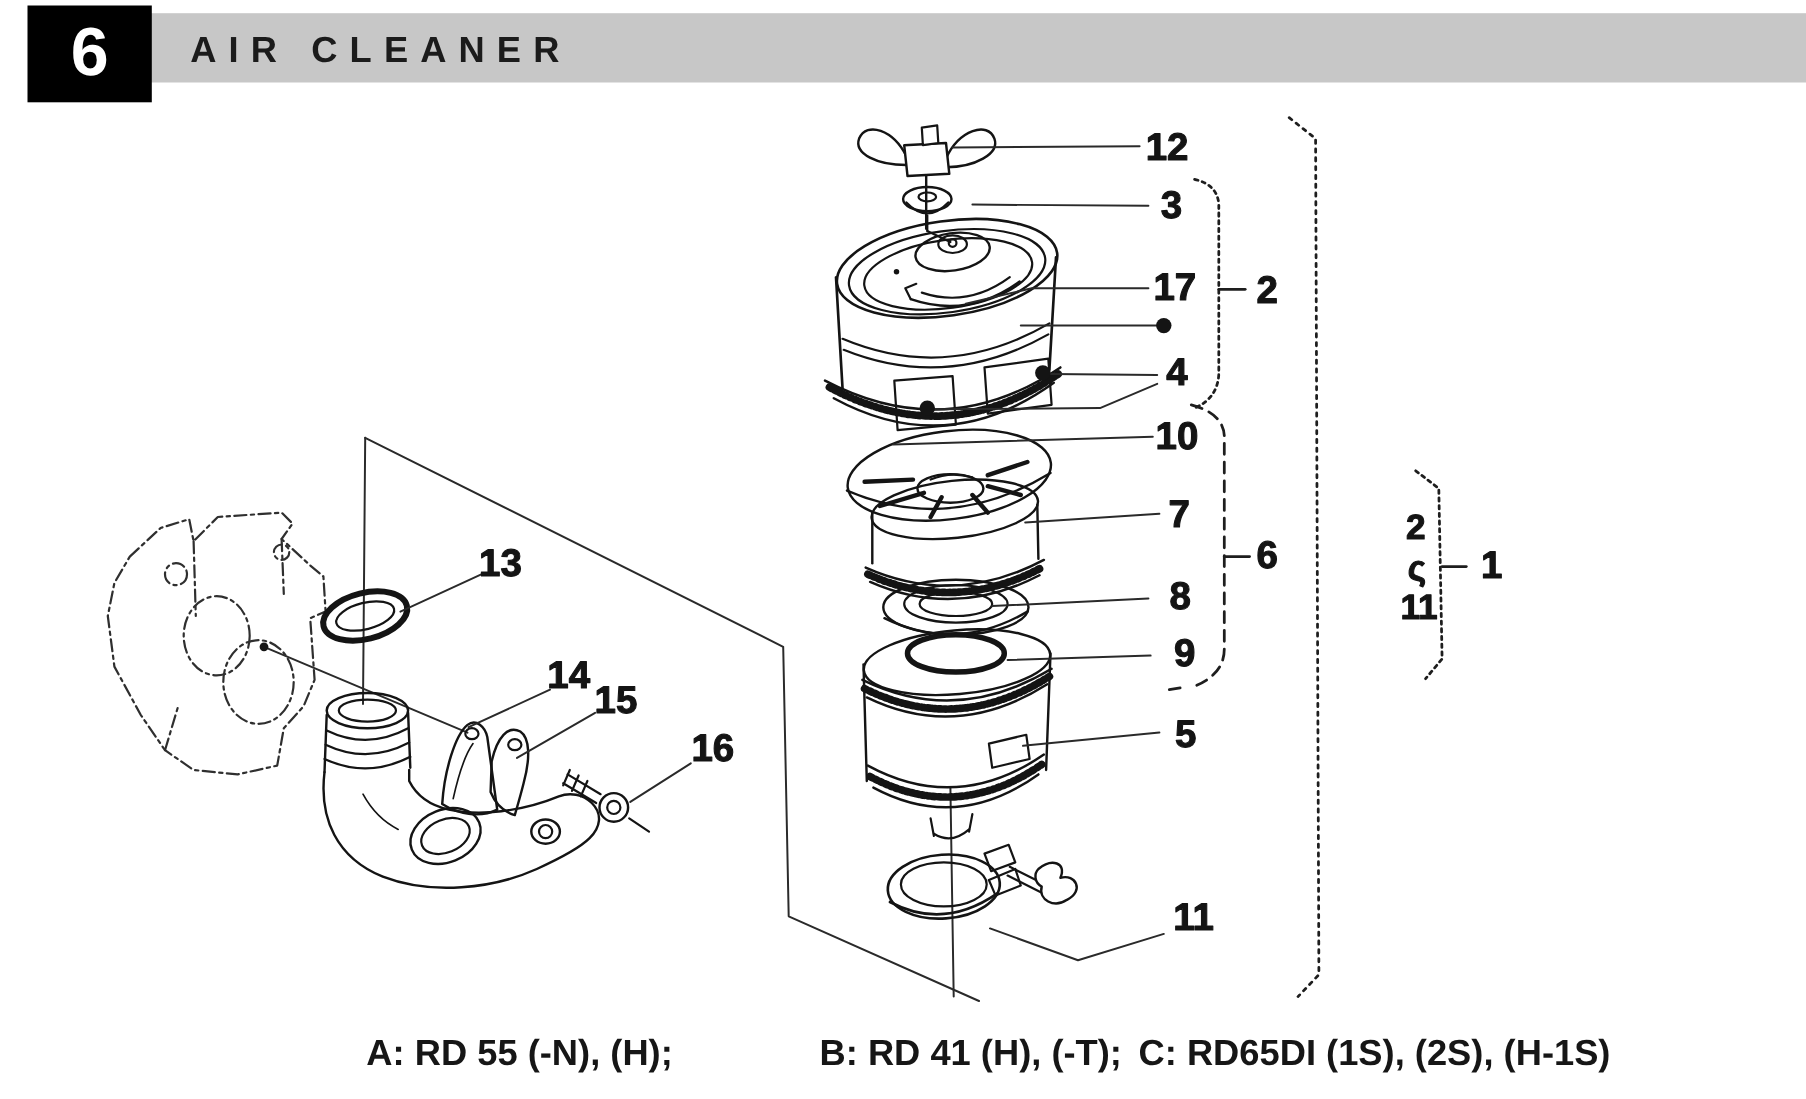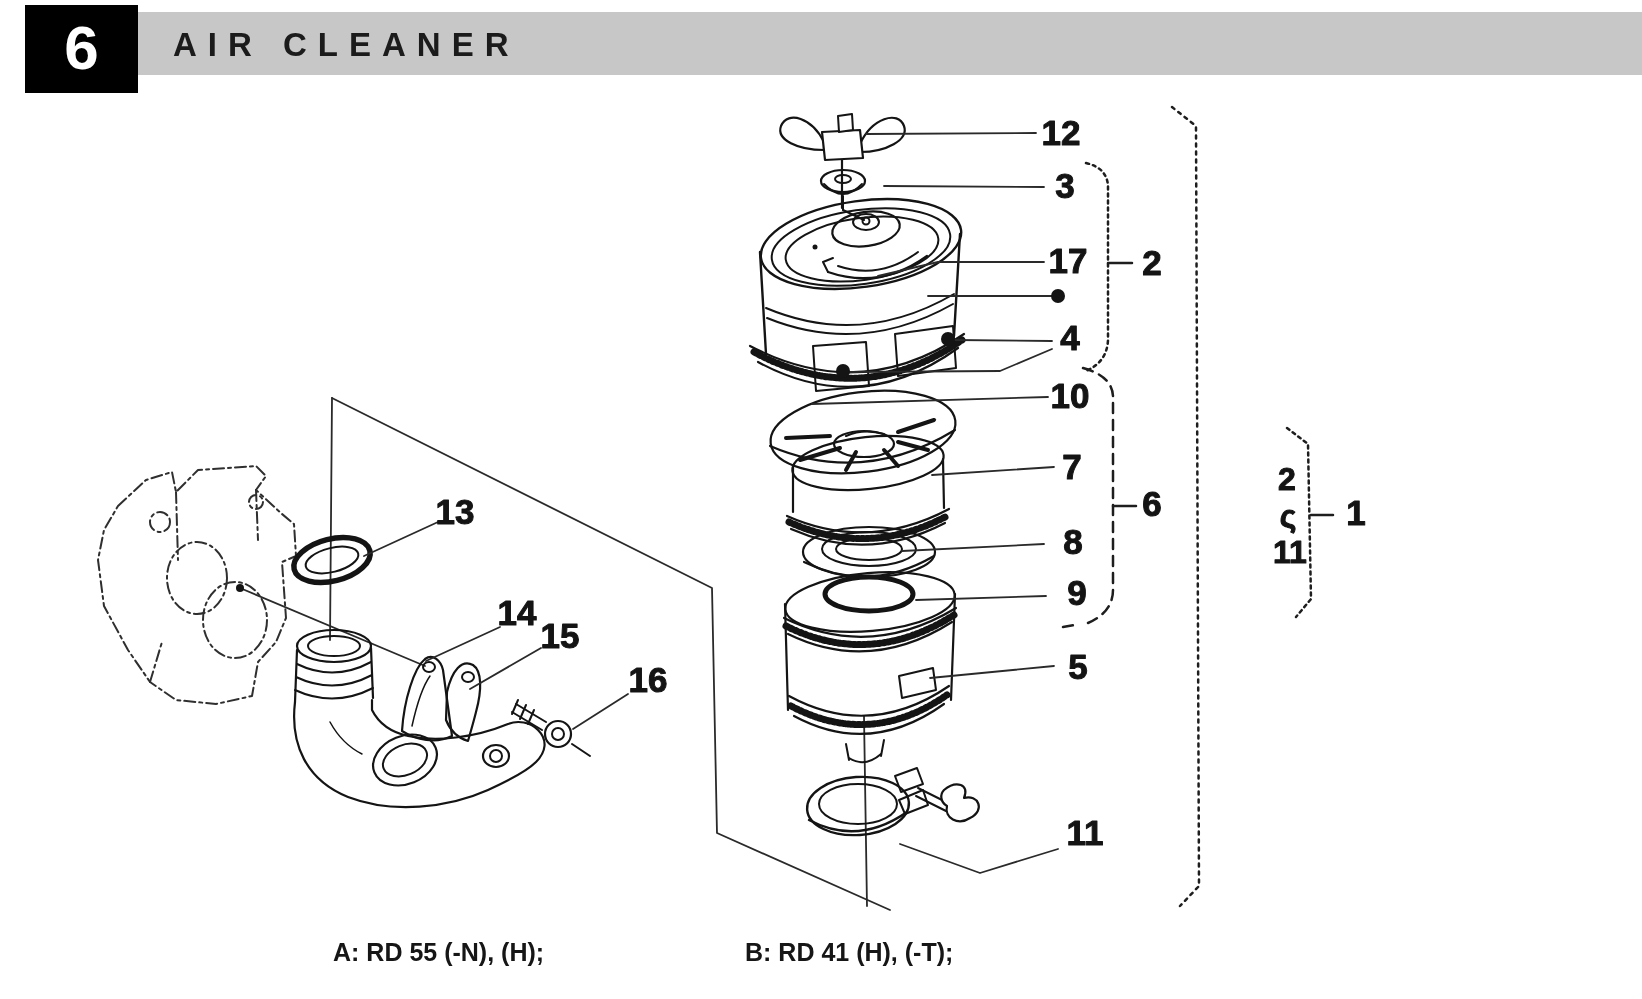--- a/index.html
+++ b/index.html
@@ -7,21 +7,21 @@
         font-family:"Liberation Sans",sans-serif;color:#141414;}
   #header-bar{position:absolute;left:88px;top:12px;width:1554px;height:63px;background:#c7c7c7;}
   #section-box{position:absolute;left:25px;top:5px;width:113px;height:88px;background:#000;}
   #section-num{position:absolute;left:0;top:8px;width:113px;text-align:center;
                font-size:62px;font-weight:bold;color:#fff;line-height:70px;}
   #page-title{position:absolute;left:150px;top:26px;font-size:33px;font-weight:bold;
               letter-spacing:11px;color:#1b1b1b;margin-left:23px;}
   svg text{font-family:"Liberation Sans",sans-serif;font-weight:bold;fill:#141414;}
   .callout{font-size:35px;}
   .range-num{font-size:32px;}
-  .footer-item{position:absolute;top:938px;font-size:25px;font-weight:bold;color:#161616;}
+  .footer-item{position:absolute;top:938px;font-size:33px;font-weight:bold;color:#161616;}
   #fa{left:333px;} #fb{left:745px;} #fc{left:1035px;}
 </style>
 </head>
 <body>
 
 <div id="page">
 
   <div id="header-bar"></div>
   <div id="section-box">
     <div id="section-num">6</div>
@@ -246,14 +246,15 @@
         <text class="range-num" x="1287" y="490">2</text>
         <text class="range-num" x="1288" y="527">ς</text>
         <text class="range-num" x="1290" y="563">11</text>
         <text class="callout" x="1356" y="525">1</text>
       </g>
     </g>
   </svg>
 
   <div class="footer-item" id="fa">A: RD 55 (-N), (H);</div>
   <div class="footer-item" id="fb">B: RD 41 (H), (-T);</div>
+  <div class="footer-item" id="fc">C: RD65DI (1S), (2S), (H-1S)</div>
 
 </div>
 
 </body></html>

